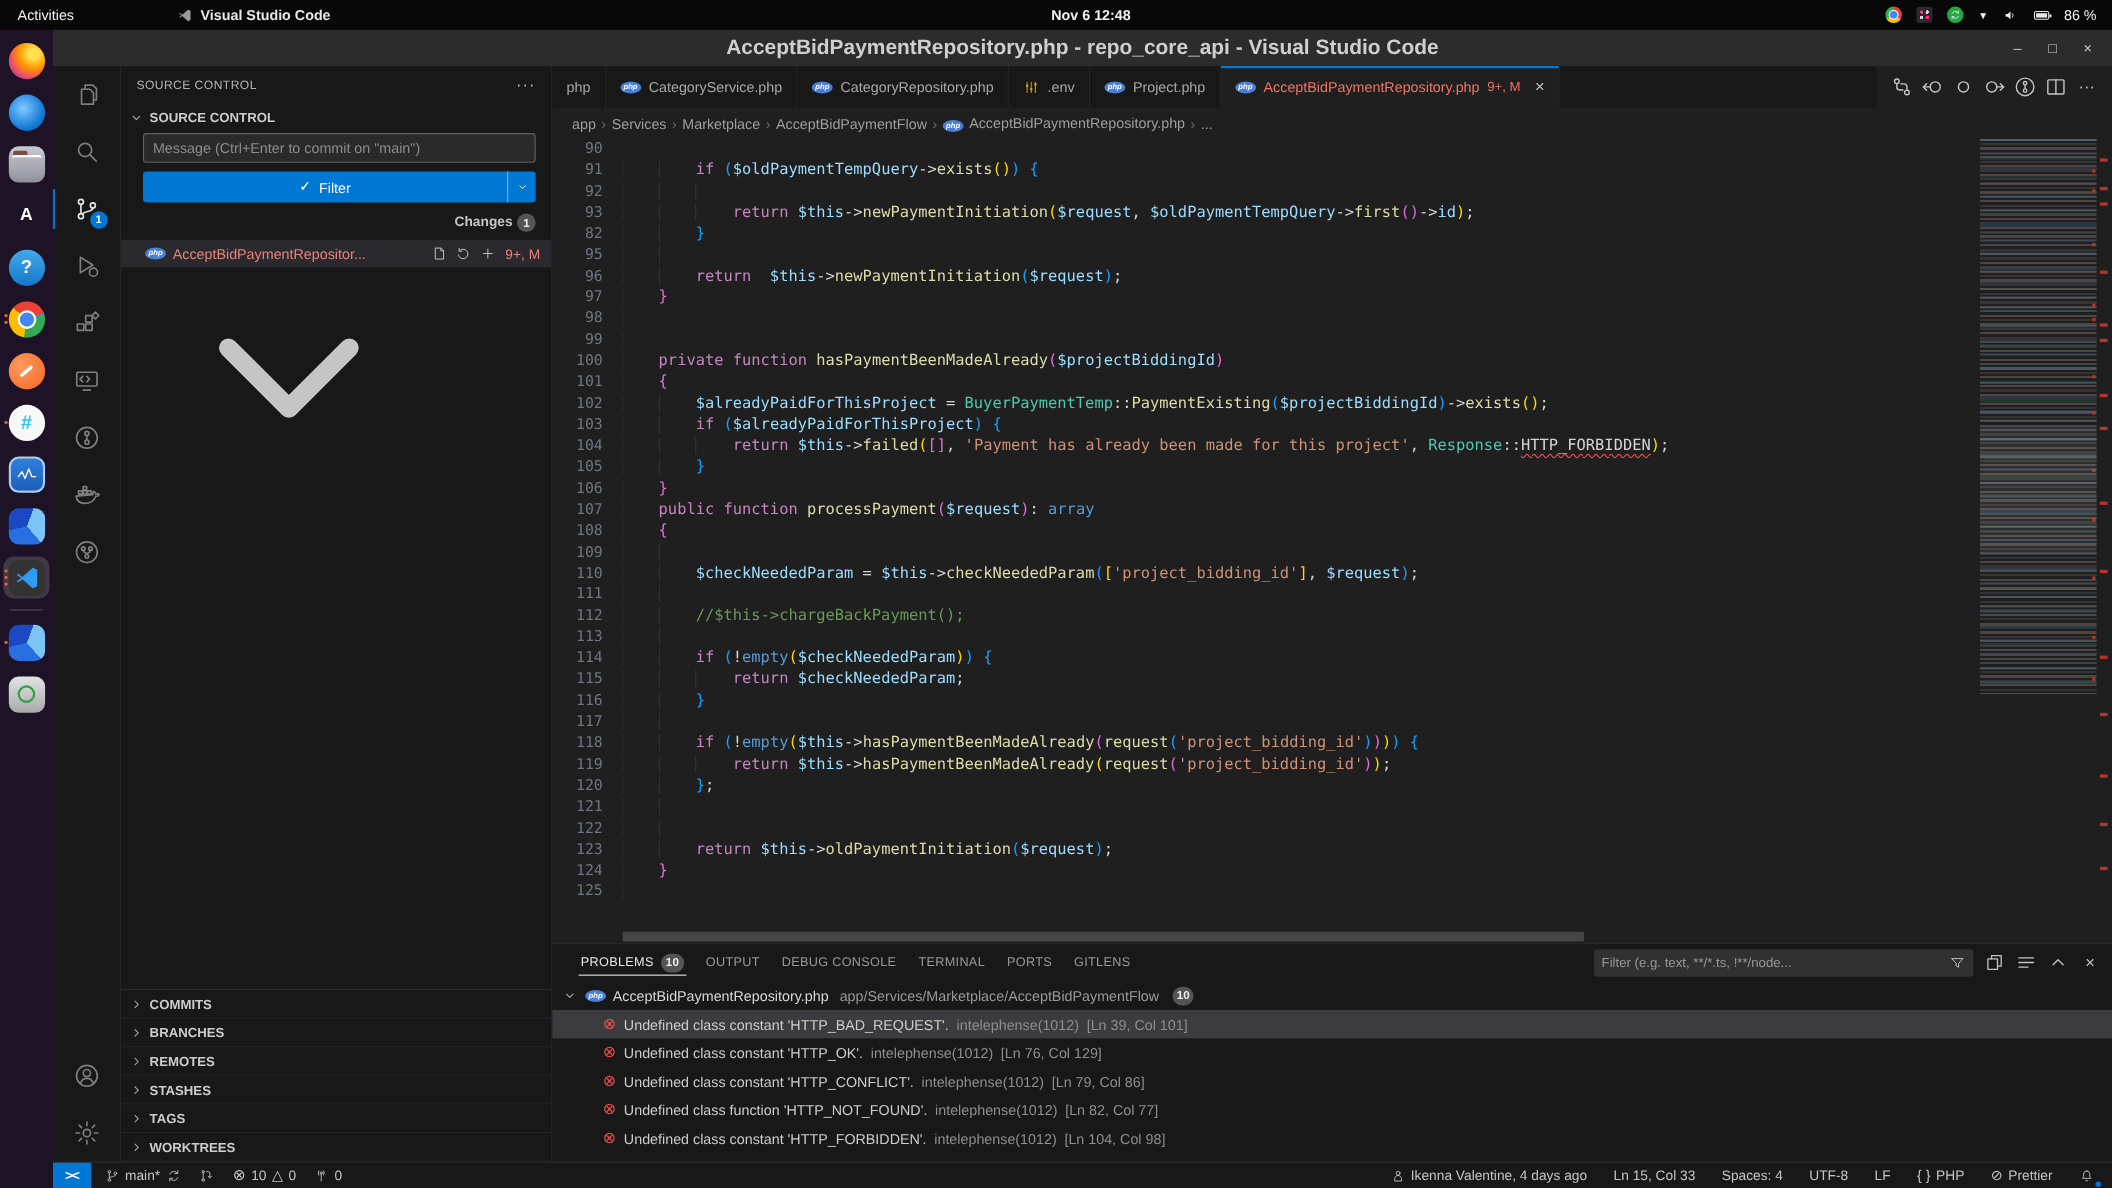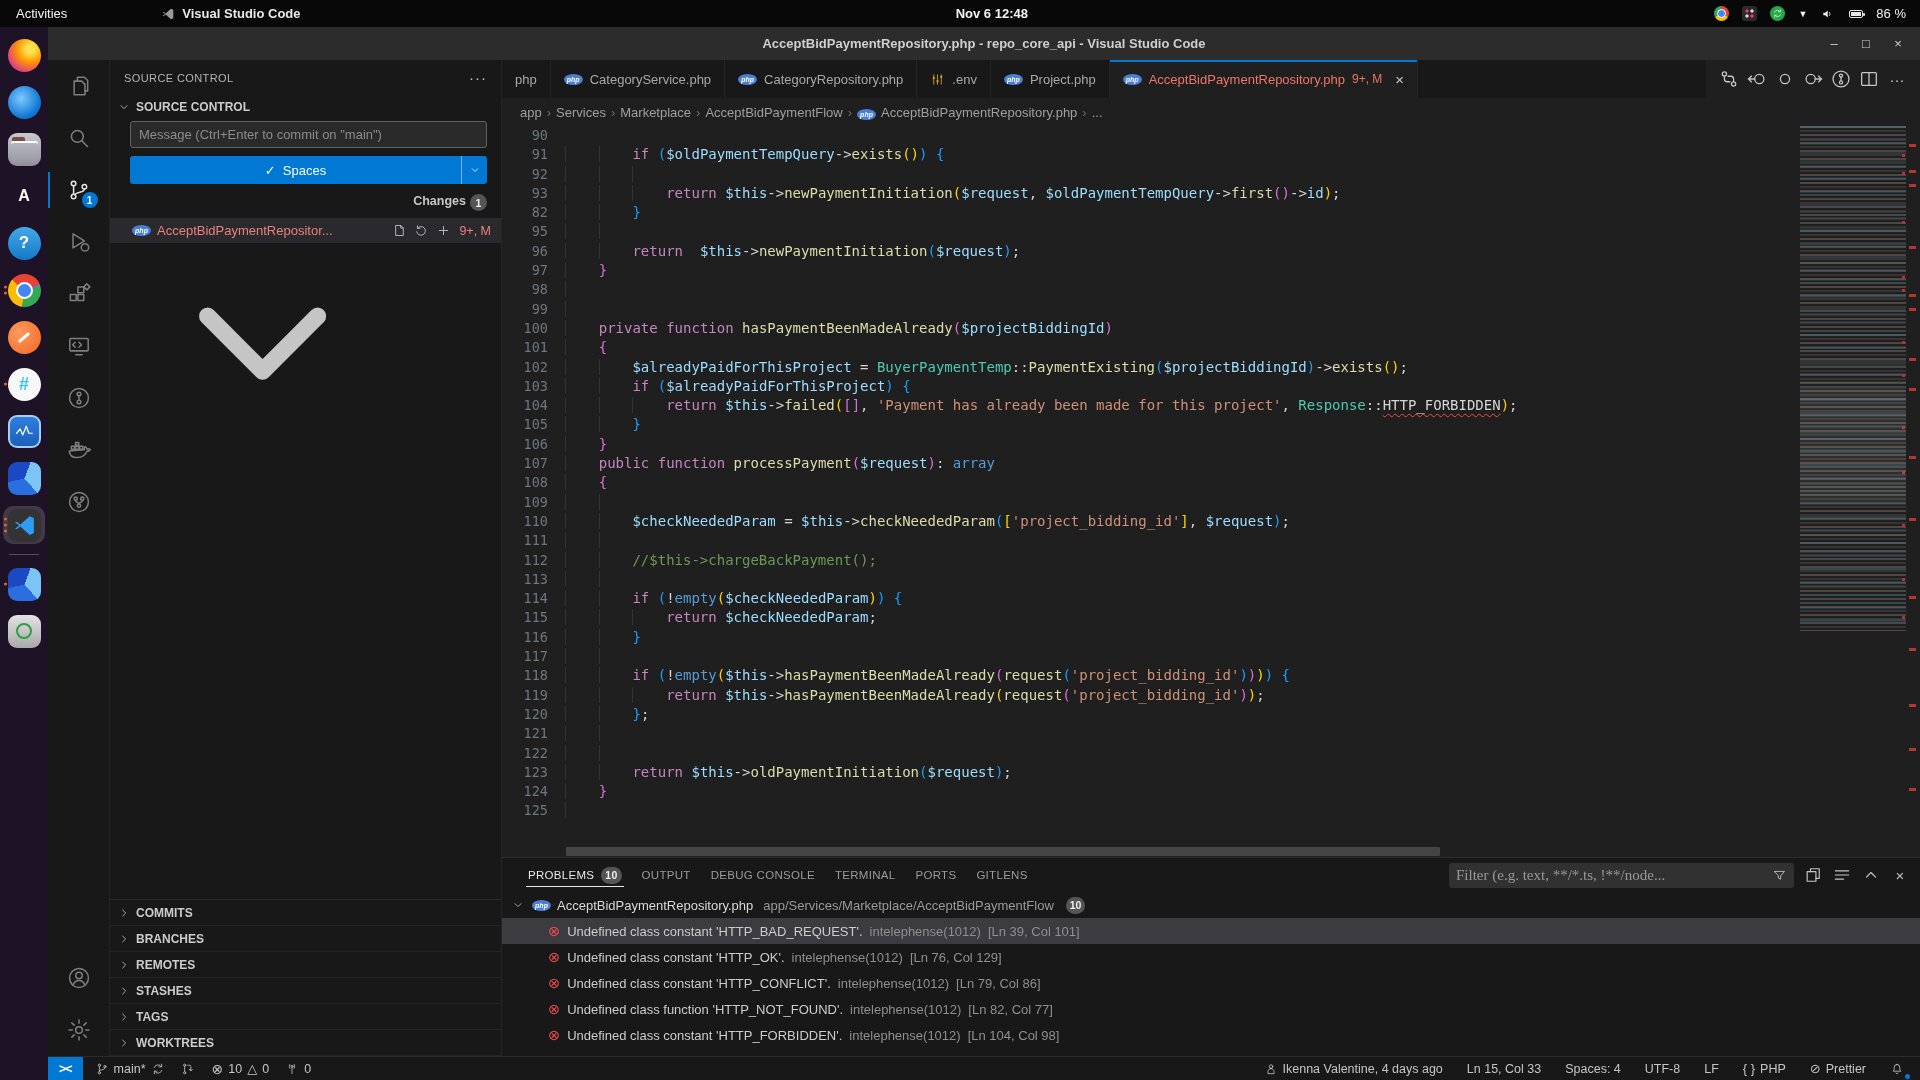--- a/index.html
+++ b/index.html
@@ -51,21 +51,21 @@
   .di-slack{border-radius:50%;background:#f8f8f8;color:#36c5f0;font-size:18px;}
   .di-system-monitor{background:linear-gradient(#2f7fe0,#1b5fb8);border:2px solid #a9cdf5;color:#fff;padding:4px;}
   .di-app-blue,.di-app-blue-2{background:conic-gradient(from 20deg,#7cc4f5 0 33%,#2a6fe0 0 66%,#1b49c4 0 100%);border-radius:28%;}
   .di-vscode{background:#333;padding:4px;}
   .di-trash{background:linear-gradient(#e3e3e3,#a9a9a9);}
   .di-trash::before{content:"";width:12px;height:12px;border-radius:50%;border:2px solid #2f9e44;}
 
   
   .window{position:absolute;left:48px;top:27px;width:1872px;height:1053px;display:flex;flex-direction:column;background:#1f1f1f;z-index:30;}
   .titlebar{height:33px;background:#2c2c2c;display:flex;align-items:center;position:relative;flex:none;}
-  .tb-title{position:absolute;left:0;right:0;text-align:center;font-size:13px;font-weight:700;color:#cfcfcf;}
+  .tb-title{position:absolute;left:0;right:0;text-align:center;font-size:19px;font-weight:700;color:#cfcfcf;}
   .win-controls{margin-left:auto;display:flex;gap:8px;padding-right:10px;z-index:2;}
   .win-btn{width:24px;height:24px;display:flex;align-items:center;justify-content:center;color:#cfcfcf;font-size:13px;border-radius:50%;}
   .menubar{height:28px;background:#2c2c2c;display:flex;align-items:center;padding-left:6px;flex:none;border-bottom:1px solid #252525;}
   .menu-item{padding:4px 9px;font-size:13px;color:#d6d6d6;border-radius:4px;}
 
   .mainrow{flex:1;display:flex;min-height:0;}
 
   
   .activitybar{width:62px;background:#181818;display:flex;flex-direction:column;align-items:center;flex:none;border-right:1px solid #252525;}
   .ab-item{width:62px;height:52px;display:flex;align-items:center;justify-content:center;color:#7e7e7e;position:relative;}
@@ -143,21 +143,21 @@
   .hscroll .thumb{width:72%;height:100%;background:#454545;border-radius:1px;}
 
   
   .panel{height:199px;background:#181818;border-top:1px solid #2b2b2b;display:flex;flex-direction:column;overflow:hidden;flex:none;}
   .panel-tabs{height:34px;display:flex;align-items:center;padding:0 10px 0 16px;flex:none;}
   .panel-tab{display:flex;align-items:center;gap:7px;height:100%;padding:0 10px;font-size:11.5px;letter-spacing:.3px;color:#9a9a9a;position:relative;}
   .panel-tab.active{color:#e7e7e7;}
   .panel-tab.active::after{content:"";position:absolute;left:8px;right:8px;bottom:5px;height:1px;background:#e7e7e7;}
   .panel-right{margin-left:auto;display:flex;align-items:center;gap:9px;color:#c5c5c5;}
   .filter-box{width:345px;height:25px;background:#313131;border-radius:3px;display:flex;align-items:center;padding:0 7px;}
-  .filter-box input{flex:1;background:transparent;border:none;outline:none;color:#c5c5c5;font-size:15px;font-family:Liberation Serif, serif;}
+  .filter-box input{flex:1;background:transparent;border:none;outline:none;color:#c5c5c5;font-size:12px;font-family:Liberation Sans, sans-serif;}
   .filter-box input::placeholder{color:#989898;}
   .filter-box .ic{width:15px;height:15px;color:#c5c5c5;}
   .panel-act{width:20px;height:20px;display:flex;align-items:center;justify-content:center;font-size:15px;}
   .prob-file{display:flex;align-items:center;gap:6px;height:26px;padding:0 16px 0 8px;font-size:13px;color:#d8d8d8;flex:none;}
   .prob-file .path{color:#9a9a9a;margin-left:4px;}
   .prob-file .badge{margin-left:6px;}
   .prob-row{display:flex;align-items:center;gap:7px;height:26px;padding-left:46px;font-size:13px;color:#cccccc;flex:none;white-space:nowrap;}
   .prob-row.selected{background:#3b3b40;}
   .err-ic{color:#f14c4c;font-size:14.5px;flex:none;}
   .prob-src,.prob-loc{color:#8f8f8f;}
@@ -407,21 +407,21 @@
             <svg viewBox="0 0 24 24">
               <path d="m7.5 10 4.5 4.5L16.5 10"></path>
             </svg>
           </i>
         <span>SOURCE CONTROL</span>
       </div>
       <input class="scm-input" placeholder="Message (Ctrl+Enter to commit on &quot;main&quot;)" style="">
       <div class="commit-btn">
         <span class="commit-main">
           <span>✓</span>
-          <span>Spaces</span>
+          <span>Filter</span>
         </span>
         <span class="commit-drop">
           <i class="ic">
               <svg viewBox="0 0 24 24">
                 <path d="m7.5 10 4.5 4.5L16.5 10"></path>
               </svg>
             </i>
         </span>
       </div>
       <div class="changes-row">

